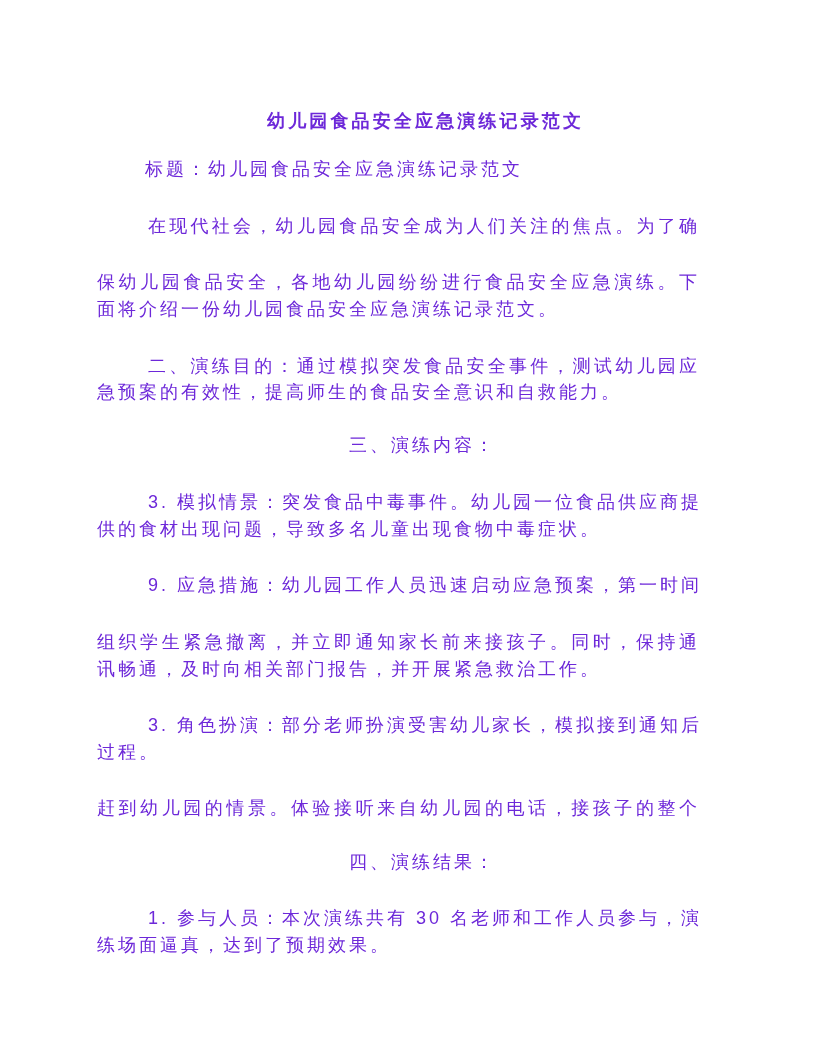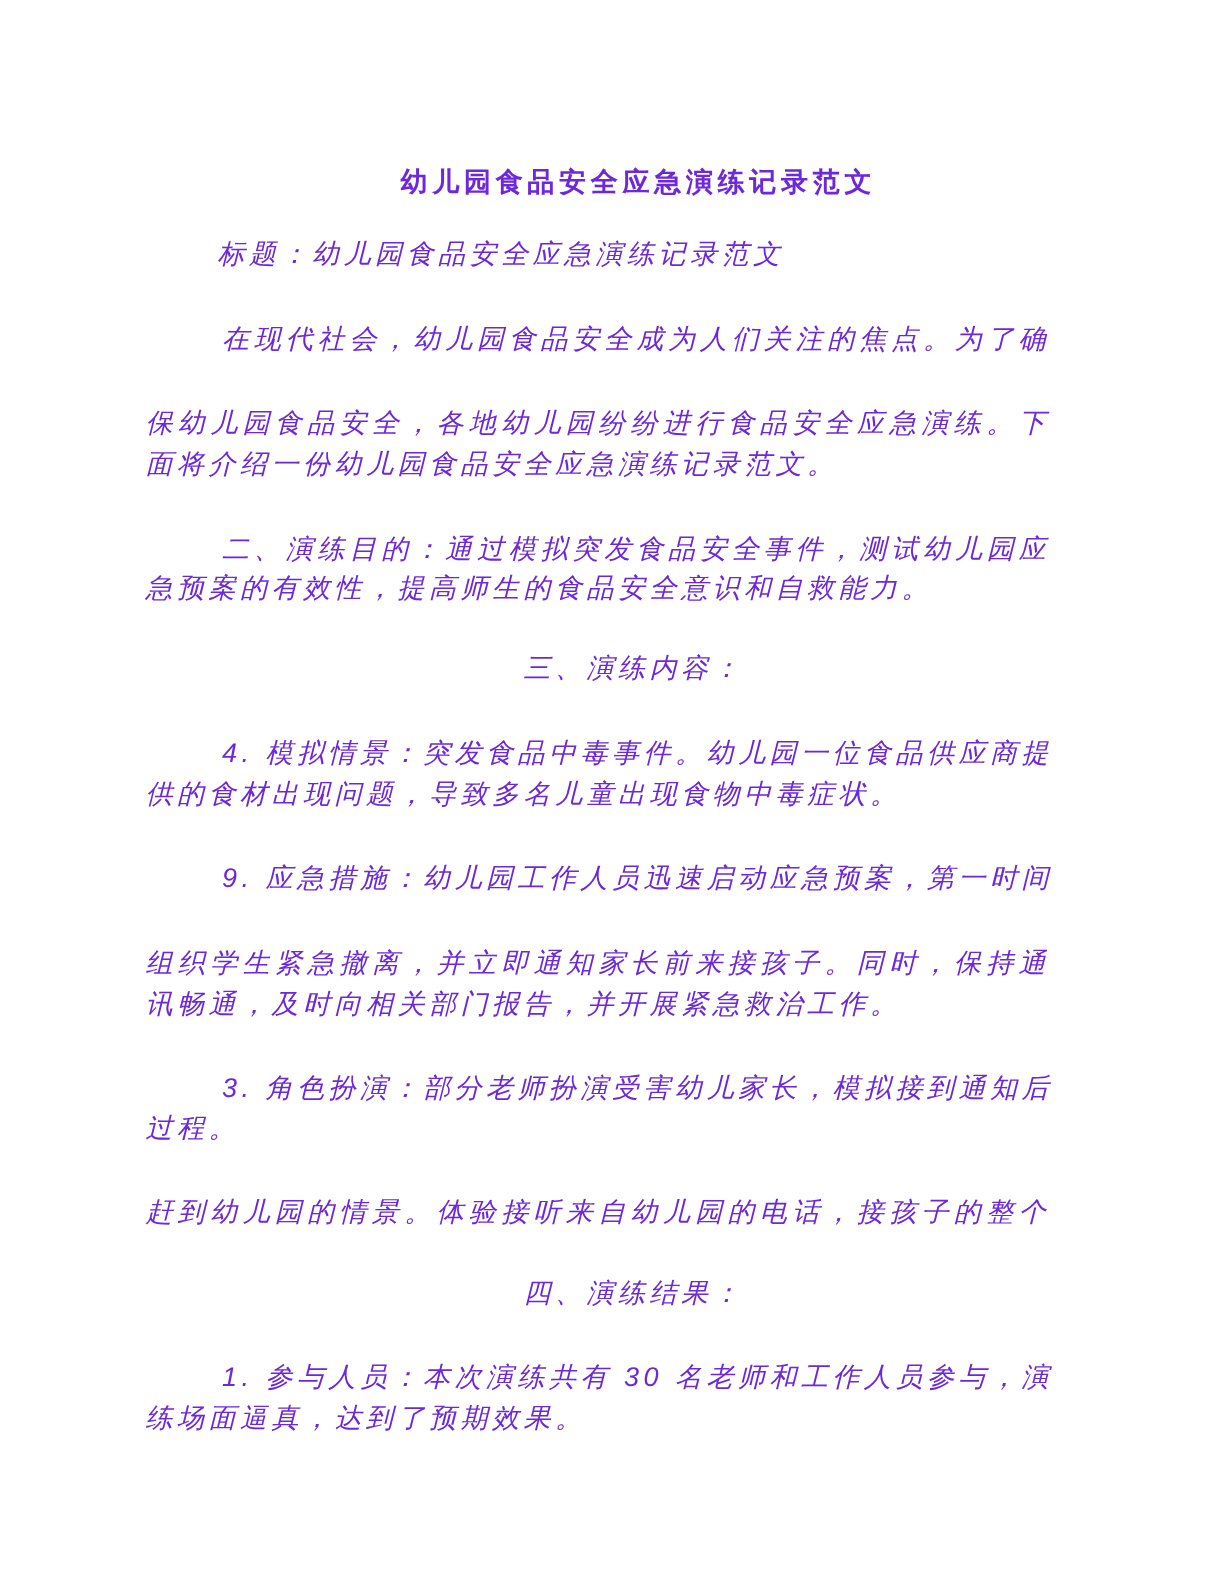--- a/index.html
+++ b/index.html
@@ -28,21 +28,20 @@
       white-space: nowrap;
       text-align: justify;
       text-align-last: justify;
       letter-spacing: 2px;
     }
     .doc-body {
       position: absolute;
       top: 156px;
       left: 97px;
       width: 600px;
-      font-style: italic;
     }
     .line {
       height: 26.64px;
       line-height: 26.64px;
       font-size: 18px;
       letter-spacing: 3px;
       white-space: nowrap;
       overflow: visible;
     }
     .line.full {
@@ -85,21 +84,21 @@
     <div class="paragraph">
       <div class="line full indent">二、演练目的：通过模拟突发食品安全事件，测试幼儿园应</div>
       <div class="line">急预案的有效性，提高师生的食品安全意识和自救能力。</div>
     </div>
 
     <div class="paragraph">
       <div class="line indent">三、演练内容：</div>
     </div>
 
     <div class="paragraph">
-      <div class="line full indent">4. 模拟情景：突发食品中毒事件。幼儿园一位食品供应商提</div>
+      <div class="line full indent">3. 模拟情景：突发食品中毒事件。幼儿园一位食品供应商提</div>
       <div class="line">供的食材出现问题，导致多名儿童出现食物中毒症状。</div>
     </div>
 
     <div class="paragraph">
       <div class="line full indent">9. 应急措施：幼儿园工作人员迅速启动应急预案，第一时间</div>
       <div class="line full">组织学生紧急撤离，并立即通知家长前来接孩子。同时，保持通</div>
       <div class="line">讯畅通，及时向相关部门报告，并开展紧急救治工作。</div>
     </div>
 
     <div class="paragraph">

